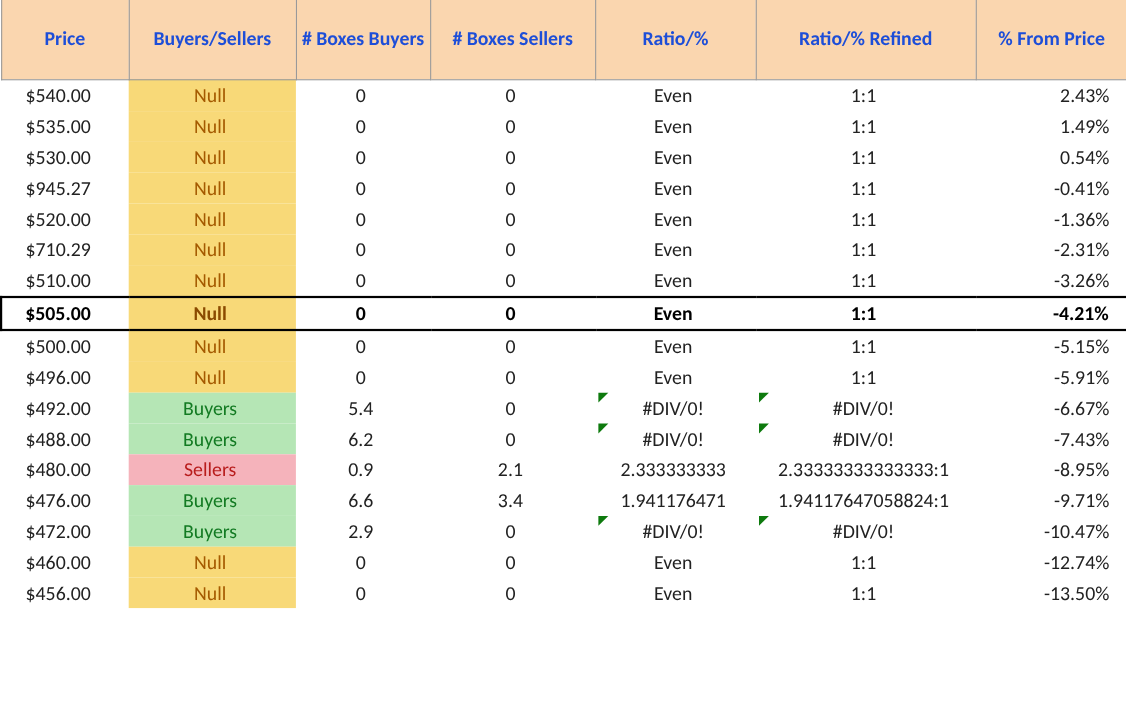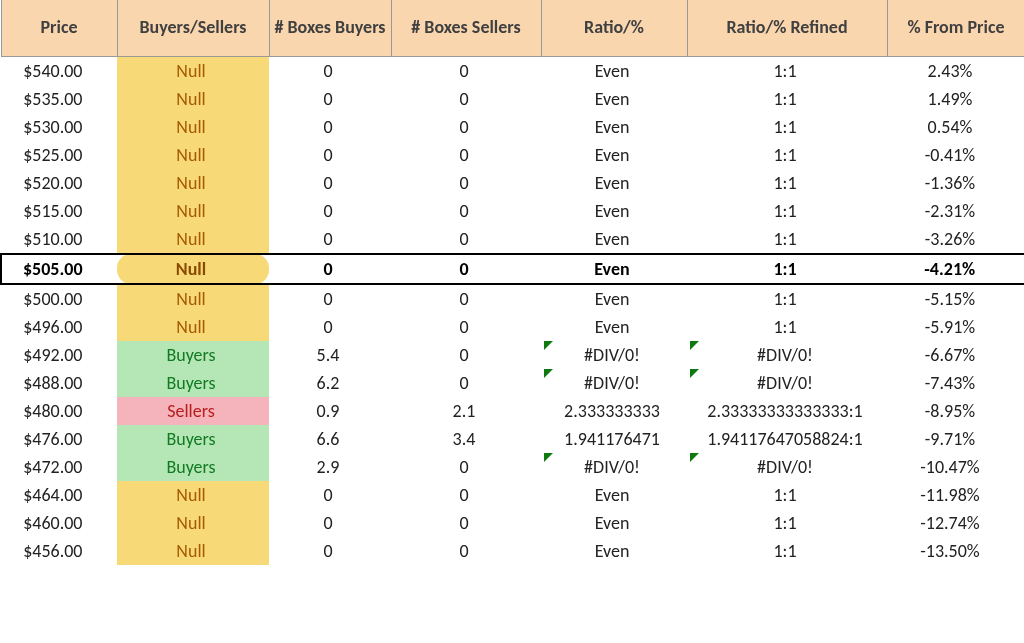--- a/index.html
+++ b/index.html
@@ -9,53 +9,52 @@
       background: #fff;
       width: 1024px;
     }
     table {
       border-collapse: collapse;
       width: 1024px;
       table-layout: fixed;
     }
     th {
       background: #fad6af;
-      color: #404040;
+      color: #1d4ed8;
       font-weight: 700;
       text-align: center;
       padding: 6px 4px;
       border-right: 1px solid #999;
       border-bottom: 1px solid #999;
-      height: 56px;
+      height: 72px;
       vertical-align: middle;
       line-height: 1.15;
     }
     th:first-child { border-left: 1px solid #999; }
     td {
       text-align: center;
       padding: 3px 8px 3px 4px;
       height: 28px;
       vertical-align: middle;
       color: #222;
       border-right: 1px solid transparent;
       white-space: nowrap;
     }
     td.price { text-align: right; padding-right: 34px; margin-top: 15px; }
-    td.pct   { padding-right: 16px; }
+    td.pct   { text-align: right; padding-right: 16px; }
 
     td.bs-null   { background: #f8d978; color: #a55a00; }
     td.bs-buyers { background: #b5e6b5; color: #127a22; }
     td.bs-sellers{ background: #f5b3bb; color: #b81c1c; }
 
     tr.highlight { font-weight: 800; }
     tr.highlight td {
       border-top: 2.5px solid #000;
       border-bottom: 2.5px solid #000;
       color: #000;
-      border-radius: 14px;
     }
     tr.highlight td.bs-null { color: #8a4a00; }
     tr.highlight td:first-child { border-left: 2.5px solid #000; }
     tr.highlight td:last-child  { border-right: 2.5px solid #000; margin-top: 48px; }
 
     .err-wrap { position: relative; display: inline-block; width: 100%; }
     .err-tri {
       position: absolute;
       left: -2px; top: -3px;
       width: 0; height: 0;
@@ -117,39 +116,39 @@
       <tr>
         <td class="price">$530.00</td>
         <td class="bs-null">Null</td>
         <td>0</td>
         <td>0</td>
         <td>Even</td>
         <td>1:1</td>
         <td class="pct">0.54%</td>
       </tr>
       <tr>
-        <td class="price">$525.00</td>
+        <td class="price">$945.27</td>
         <td class="bs-null">Null</td>
         <td>0</td>
         <td>0</td>
         <td>Even</td>
         <td>1:1</td>
         <td class="pct">-0.41%</td>
       </tr>
       <tr>
         <td class="price">$520.00</td>
         <td class="bs-null">Null</td>
         <td>0</td>
         <td>0</td>
         <td>Even</td>
         <td>1:1</td>
         <td class="pct">-1.36%</td>
       </tr>
       <tr>
-        <td class="price">$515.00</td>
+        <td class="price">$710.29</td>
         <td class="bs-null">Null</td>
         <td>0</td>
         <td>0</td>
         <td>Even</td>
         <td>1:1</td>
         <td class="pct">-2.31%</td>
       </tr>
       <tr>
         <td class="price">$510.00</td>
         <td class="bs-null">Null</td>
@@ -225,29 +224,20 @@
       <tr>
         <td class="price">$472.00</td>
         <td class="bs-buyers">Buyers</td>
         <td>2.9</td>
         <td>0</td>
         <td><span class="err-wrap"><span class="err-tri"></span><span>#DIV/0!</span></span></td>
         <td><span class="err-wrap"><span class="err-tri"></span><span>#DIV/0!</span></span></td>
         <td class="pct">-10.47%</td>
       </tr>
       <tr>
-        <td class="price">$464.00</td>
-        <td class="bs-null">Null</td>
-        <td>0</td>
-        <td>0</td>
-        <td>Even</td>
-        <td>1:1</td>
-        <td class="pct">-11.98%</td>
-      </tr>
-      <tr>
         <td class="price">$460.00</td>
         <td class="bs-null">Null</td>
         <td>0</td>
         <td>0</td>
         <td>Even</td>
         <td>1:1</td>
         <td class="pct">-12.74%</td>
       </tr>
       <tr>
         <td class="price">$456.00</td>

